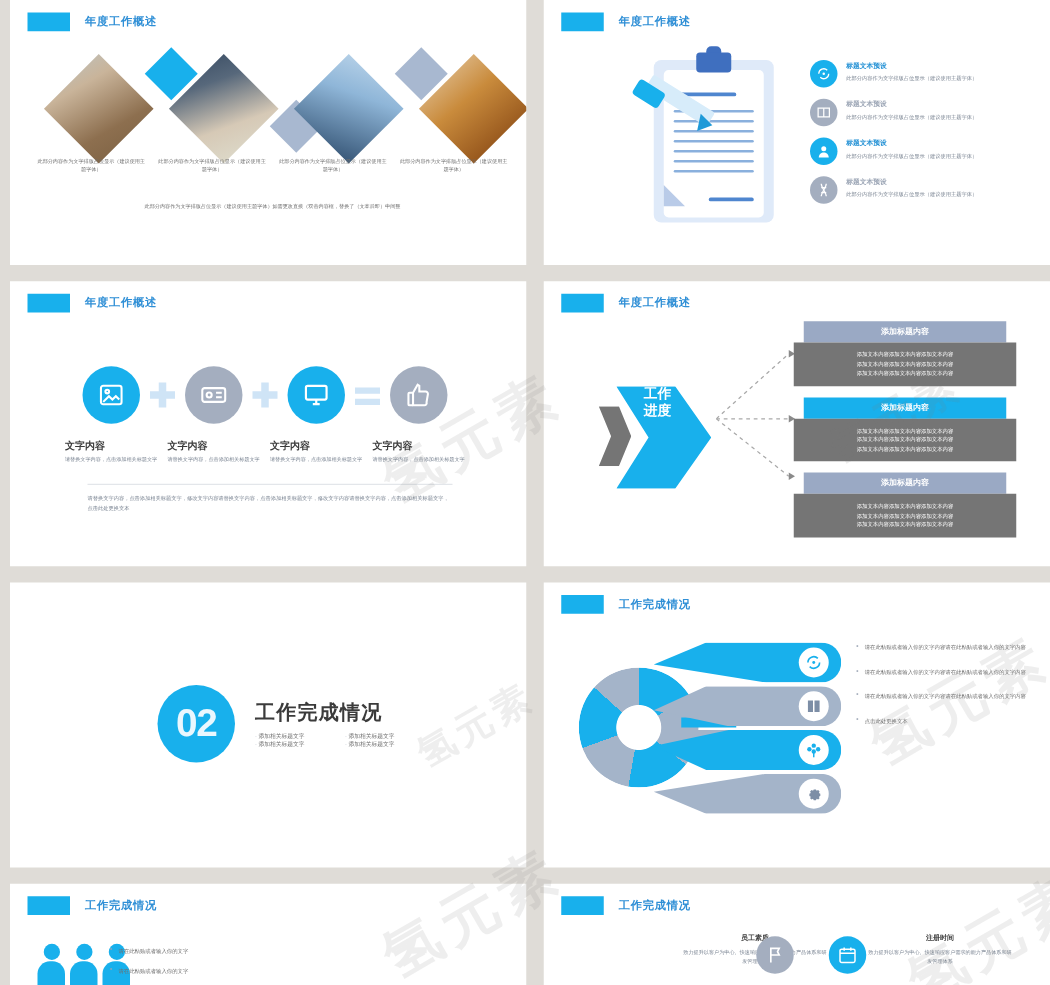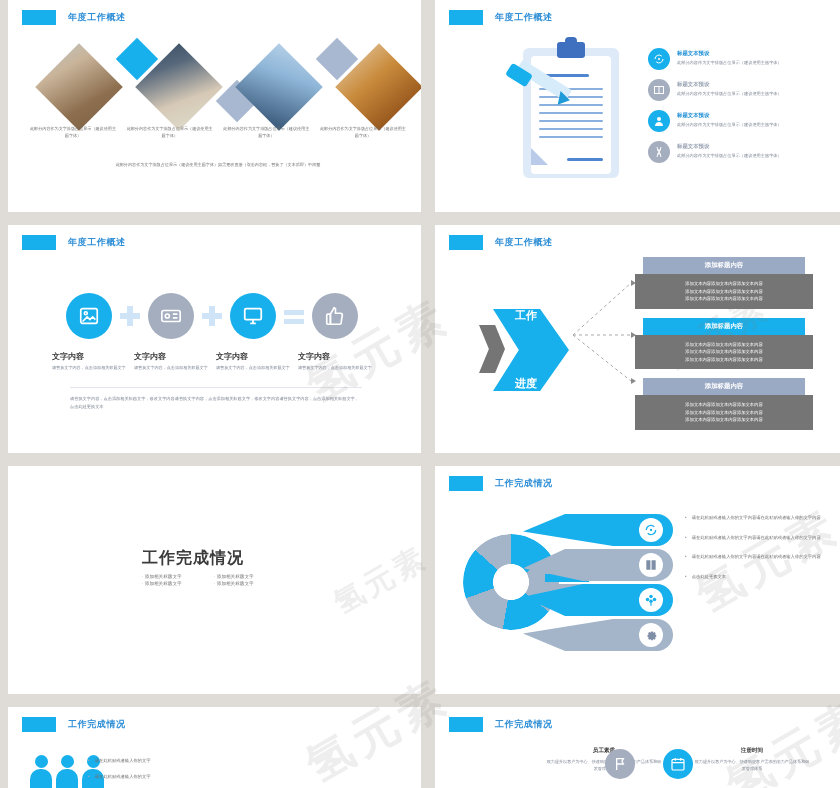--- a/index.html
+++ b/index.html
@@ -119,21 +119,21 @@
   .eq-foot { position: absolute; left: 62px; top: 170px; width: 292px;
              font-size: 4.2px; color: #7b8593; line-height: 1.8; }
 
   
   .arrow-grey { position: absolute; left: 44px; top: 100px; width: 26px; height: 48px;
                 background: #757575;
                 clip-path: polygon(0 0, 62% 0, 100% 50%, 62% 100%, 0 100%, 38% 50%); }
   .arrow-blue { position: absolute; left: 58px; top: 84px; width: 76px; height: 82px;
                 background: #18b0ec;
                 clip-path: polygon(0 0, 62% 0, 100% 50%, 62% 100%, 0 100%, 34% 50%);
-                display: flex; flex-direction: column; align-items: center; justify-content: space-between; }
+                display: flex; flex-direction: column; align-items: center; justify-content: flex-start; }
   .arrow-blue span { color: #fff; font-size: 11px; font-weight: bold; line-height: 1.25;
                      margin-left: -10px; }
   .bars { position: absolute; left: 200px; top: 32px; width: 178px; }
   .bar-blk { margin-bottom: 9px; }
   .bar-hd { height: 17px; display:flex; align-items:center; justify-content:center;
             color: #fff; font-size: 6.4px; font-weight: bold; margin: 0 8px; }
   .bar-hd.grey { background: #9aa9c4; }
   .bar-hd.blue { background: #18b0ec; }
   .bar-body { background: #757575; padding: 6px 8px; text-align: center; }
   .bar-body p { color: #fff; font-size: 4.3px; line-height: 1.75; }
@@ -427,20 +427,21 @@
           <p>添加文本内容添加文本内容添加文本内容</p>
           <p>添加文本内容添加文本内容添加文本内容</p>
           <p>添加文本内容添加文本内容添加文本内容</p>
         </div>
       </div>
     </div>
   </div>
 
   <div class="slide">
     <div class="sec-wrap">
+      <div class="sec-num">02</div>
       <div class="sec-tx">
         <h3>工作完成情况</h3>
         <div class="sec-bul">
           <div>添加相关标题文字</div>
           <div>添加相关标题文字</div>
           <div>添加相关标题文字</div>
           <div>添加相关标题文字</div>
         </div>
       </div>
     </div>

